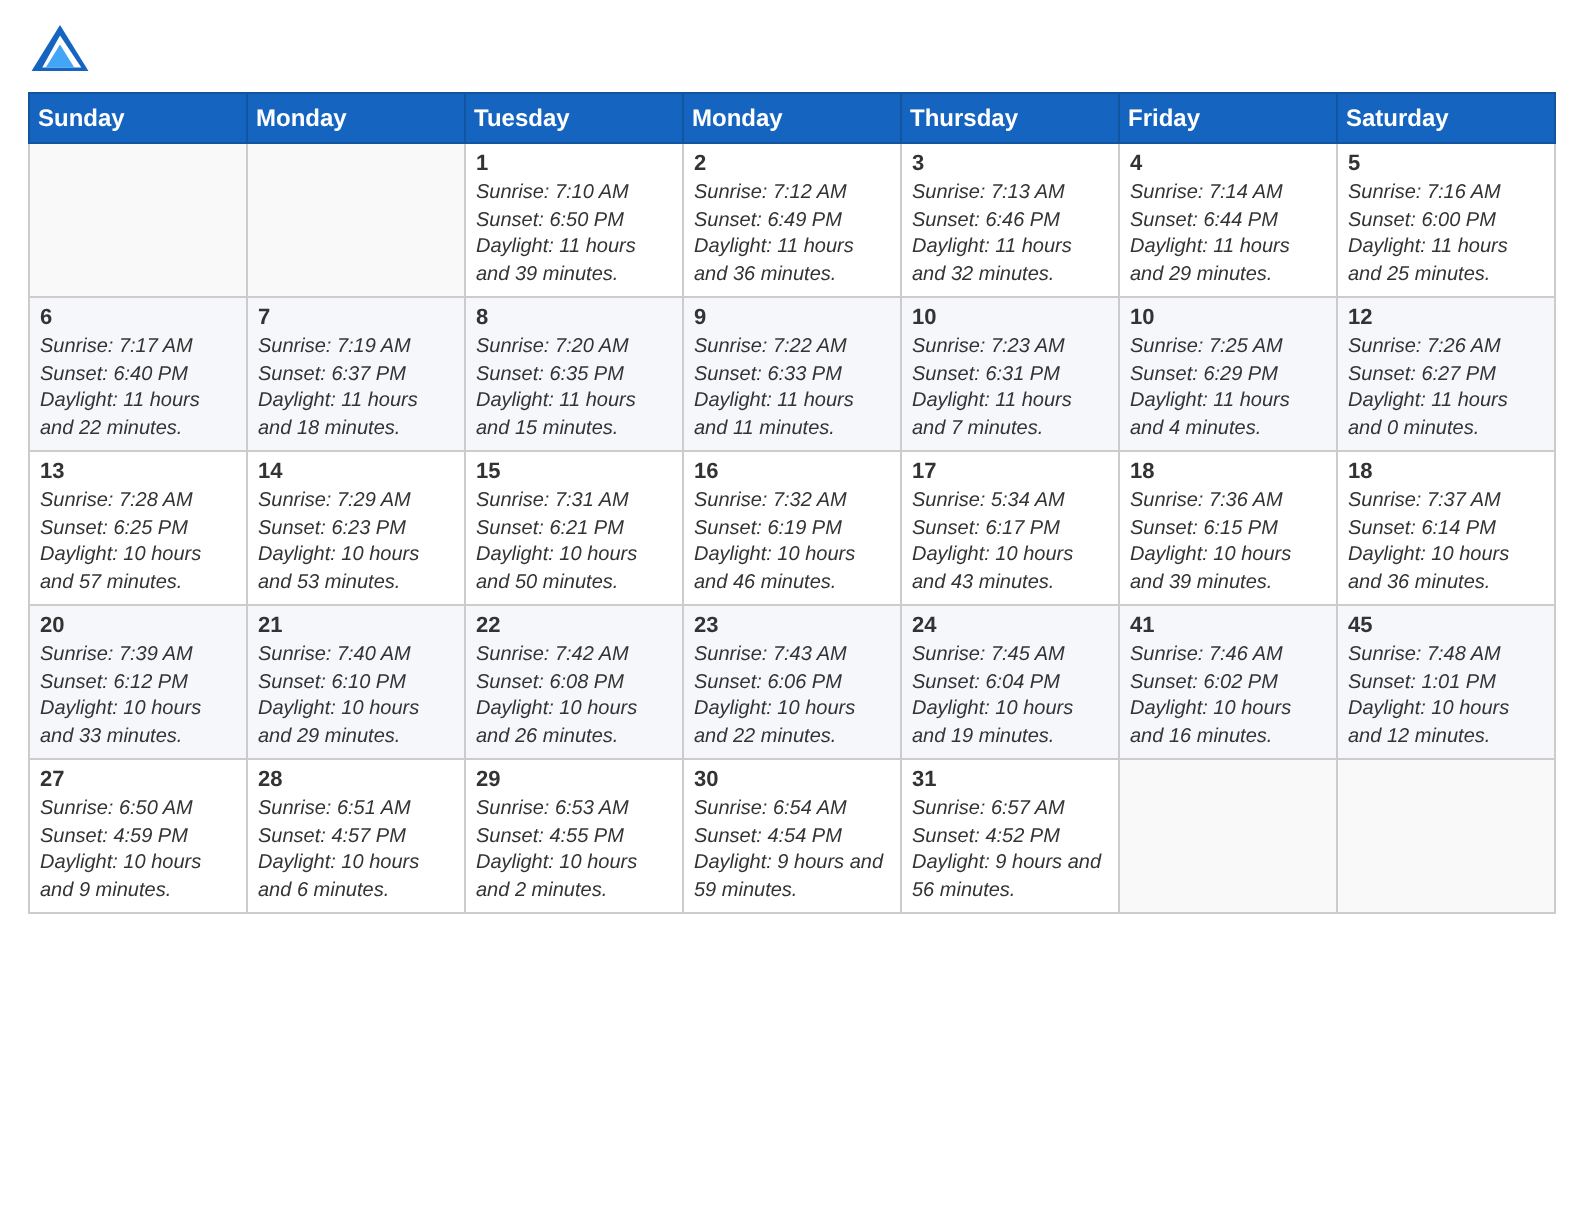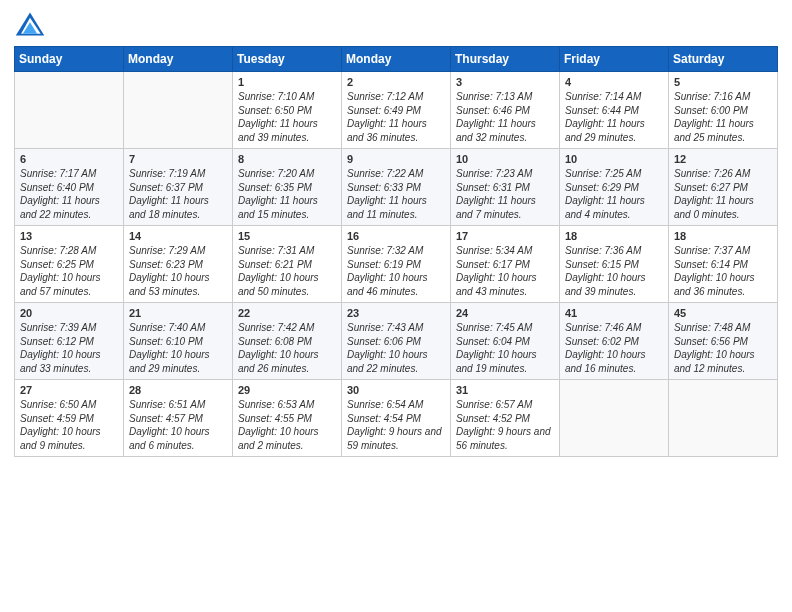--- a/index.html
+++ b/index.html
@@ -286,21 +286,21 @@
           </td>
           <td>
             <span class="day-num">41</span>
             <div class="day-info">Sunrise: 7:46 AM
 Sunset: 6:02 PM
 Daylight: 10 hours and 16 minutes.</div>
           </td>
           <td>
             <span class="day-num">45</span>
             <div class="day-info">Sunrise: 7:48 AM
-Sunset: 6:56 PM
+Sunset: 1:01 PM
 Daylight: 10 hours and 12 minutes.</div>
           </td>
         </tr>
         <tr>
           <td>
             <span class="day-num">27</span>
             <div class="day-info">Sunrise: 6:50 AM
 Sunset: 4:59 PM
 Daylight: 10 hours and 9 minutes.</div>
           </td>

